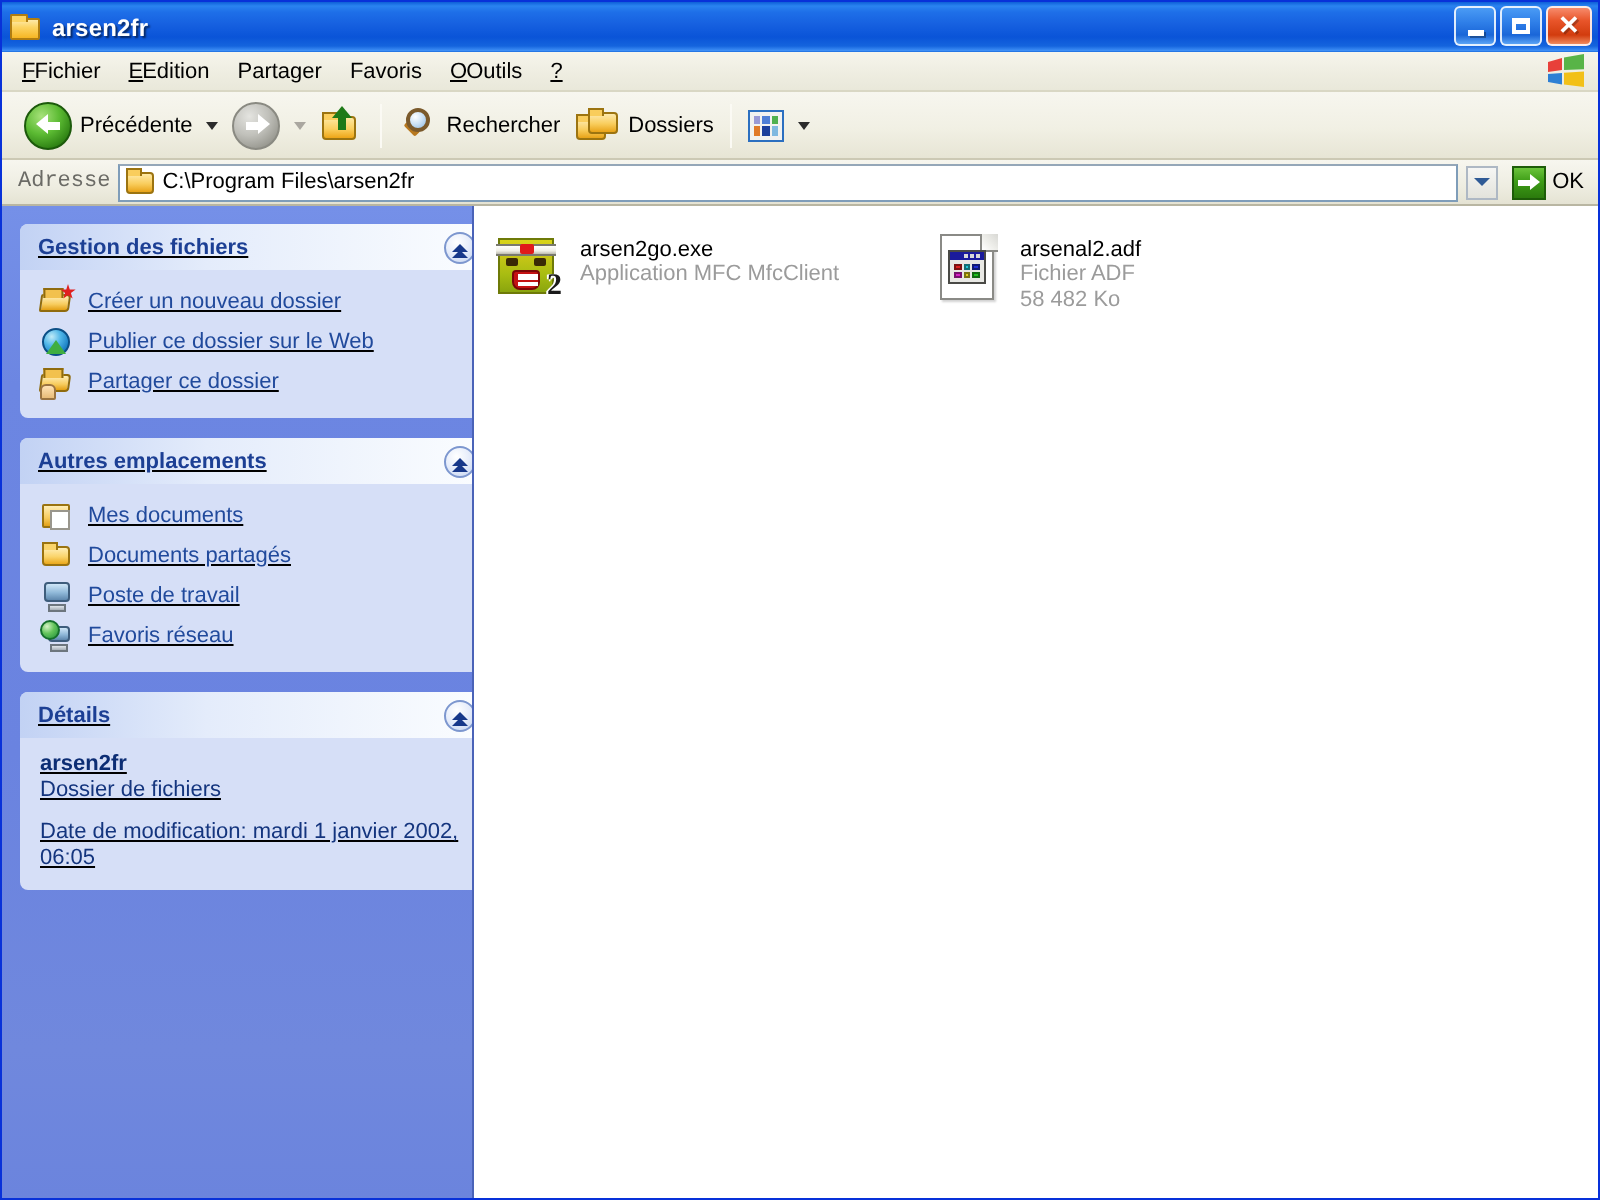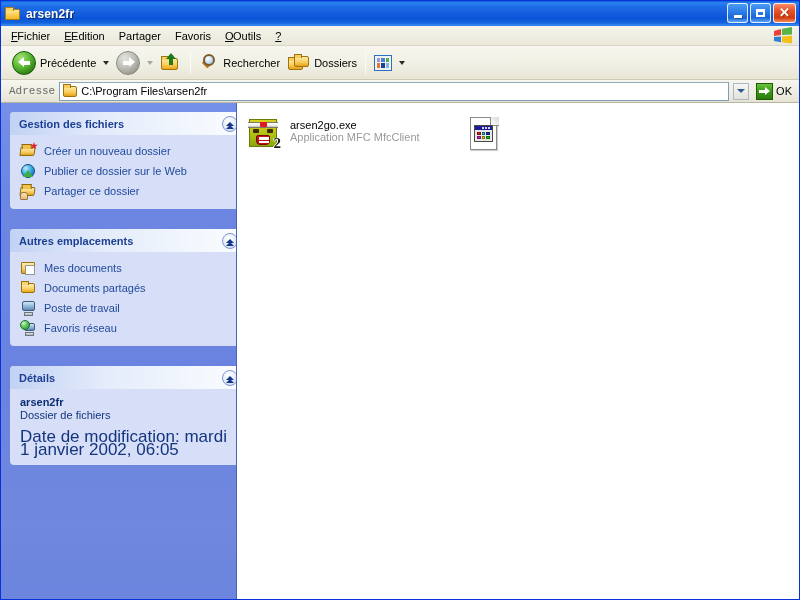--- a/index.html
+++ b/index.html
@@ -273,25 +273,26 @@
     background: #fff;
   }
   #sidebar {
     width: 236px; flex: 0 0 236px;
     background: linear-gradient(to bottom, #7590e8 0%, #6c86e2 18%, #6a83e0 55%, #7088dd 85%, #6b84dd 100%);
     padding: 9px 0 0 9px;
     overflow: hidden;
     border-right: 1px solid #4a63b8;
   }
   .panel {
-    width: 234px; margin-bottom: 20px;
+    width: 234px; margin-bottom: 10px;
     background: #d6dff7;
     border-radius: 4px;
     overflow: hidden;
     box-shadow: 0 0 0 0 rgba(0,0,0,0);
+    text-decoration: underline;
   }
   .panel-header {
     height: 23px; display: flex; align-items: center;
     padding: 0 6px 0 9px;
     background: linear-gradient(to right, #c2d2f4 0%, #e4ecfb 40%, #fbfdff 100%);
     position: relative;
   }
   .panel-title {
     font-size: 11px; font-weight: bold; color: #1c3f94;
     white-space: nowrap; flex: 1;
@@ -385,21 +386,21 @@
   .pi-net-globe {
     position: absolute; left: 0px; top: 0px; width: 10px; height: 10px;
     border-radius: 50%;
     background: radial-gradient(circle at 32% 28%, #d6f3c6 0%, #63c45a 45%, #1f8f3b 100%);
     border: 1px solid #16702c;
   }
 
   .details-body { padding: 7px 9px 9px 10px; }
   .det-name { font-size: 11px; font-weight: bold; color: #0c2d74; }
   .det-type { font-size: 11px; color: #14357e; margin-top: 1px; }
-  .det-date { font-size: 17px; color: #14357e; margin-top: 9px; line-height: 13px; }
+  .det-date { font-size: 11px; color: #14357e; margin-top: 9px; line-height: 13px; }
 
   
   #filelist {
     flex: 1; background: #fff; padding: 12px 0 0 0;
     display: flex; flex-wrap: wrap; align-content: flex-start;
     position: relative; overflow: hidden;
   }
   .file-item {
     width: 212px; height: 52px; margin: 0 0 6px 8px;
     display: flex; align-items: flex-start; gap: 8px;
@@ -727,18 +728,23 @@
                   <span class="c" style="background: rgb(224, 32, 32);"></span>
                   <span class="c" style="background: rgb(32, 200, 216);"></span>
                   <span class="c" style="background: rgb(32, 48, 216);"></span>
                   <span class="c" style="background: rgb(216, 32, 200);"></span>
                   <span class="c" style="background: rgb(224, 208, 32);"></span>
                   <span class="c" style="background: rgb(32, 192, 32);"></span>
                 </span>
             </span>
           </div>
         </div>
+        <div class="file-meta">
+          <div class="file-name">arsenal2.adf</div>
+          <div class="file-sub">Fichier ADF</div>
+          <div class="file-sub">58 482 Ko</div>
+        </div>
       </div>
 
     </div>
 
   </div>
 </div>
 
 </body></html>

